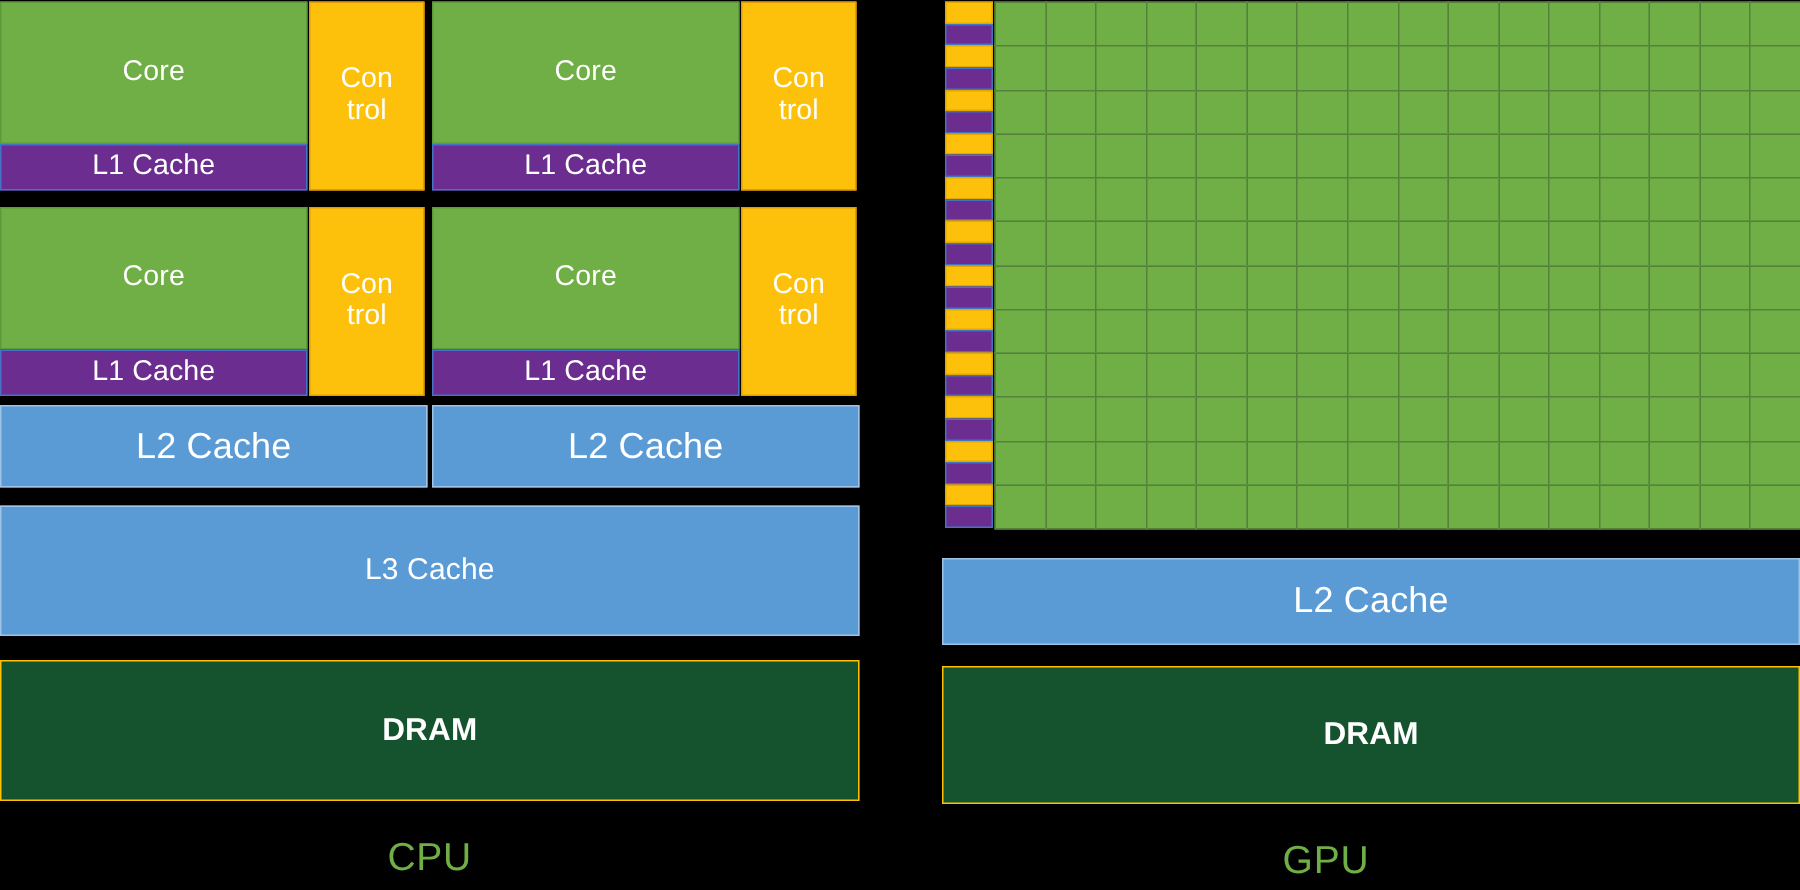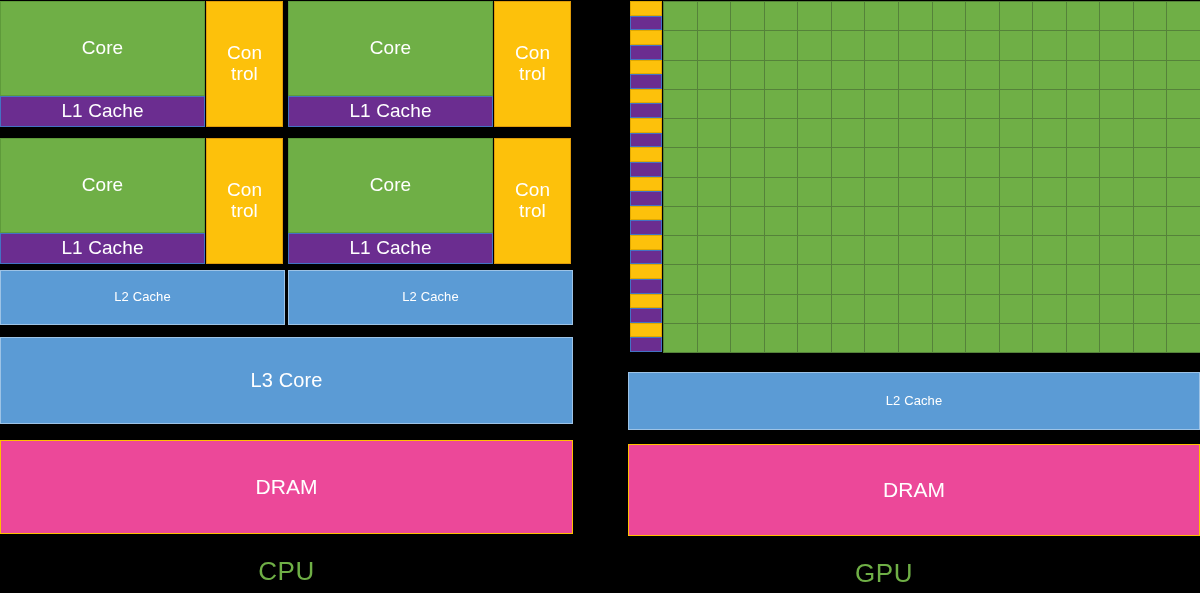--- a/index.html
+++ b/index.html
@@ -25,27 +25,27 @@
     line-height: 1.08;
     text-align: center;
     white-space: pre-line;
     letter-spacing: 0.1px;
   }
 
   .green  { background: #6FAF46; border: 1px solid #5e9a3a; }
   .purple { background: #6B2D90; border: 1px solid #4472c4; }
   .yellow { background: #FDC10B; border: 1px solid #e09c0a; }
   .blue   { background: #5B9BD5; border: 1px solid #9dc3e6; }
-  .orange { background: #ec4899; border: 1px solid #ffc000; }
+  .orange { background: #14532d; border: 1px solid #ffc000; font-weight: bold; }
 
   
   .core-lbl    { font-size: 19px; }
   .ctrl-lbl    { font-size: 19px; }
   .l1-lbl      { font-size: 19px; }
-  .l2-lbl      { font-size: 13px; }
+  .l2-lbl      { font-size: 24px; }
   .l3-lbl      { font-size: 20px; }
   .dram-lbl    { font-size: 21px; }
 
   
   .strip { position: absolute; }
   .strip.yellow { background: #FDC10B; border: 1px solid #e0a800; }
   .strip.purple { background: #6B2D90; border: 1px solid #4472c4; }
 
   .gcell {
     position: absolute;
@@ -84,21 +84,21 @@
 trol</div>
 
     <div class="blk green core-lbl" style="left:288px; top:138px; width:205px; height:95px;">Core</div>
     <div class="blk purple l1-lbl" style="left:288px; top:233px; width:205px; height:31px;">L1 Cache</div>
     <div class="blk yellow ctrl-lbl" style="left:494px; top:138px; width:77px; height:126px;">Con
 trol</div>
 
     <div class="blk blue l2-lbl" style="left:0px; top:270px; width:285px; height:55px;">L2 Cache</div>
     <div class="blk blue l2-lbl" style="left:288px; top:270px; width:285px; height:55px;">L2 Cache</div>
 
-    <div class="blk blue l3-lbl" style="left:0px; top:337px; width:573px; height:87px;">L3 Core</div>
+    <div class="blk blue l3-lbl" style="left:0px; top:337px; width:573px; height:87px;">L3 Cache</div>
 
     <div class="blk orange dram-lbl" style="left:0px; top:440px; width:573px; height:94px;">DRAM</div>
 
     <div class="caption" style="left:0px; top:556px; width:573px;">CPU</div>
   </div>
 
   <div>
 
     <div id="gpu-strips">
         <div class="strip yellow" style="left: 630px; top: 1px; width: 32px; height: 14.625px;"></div>

